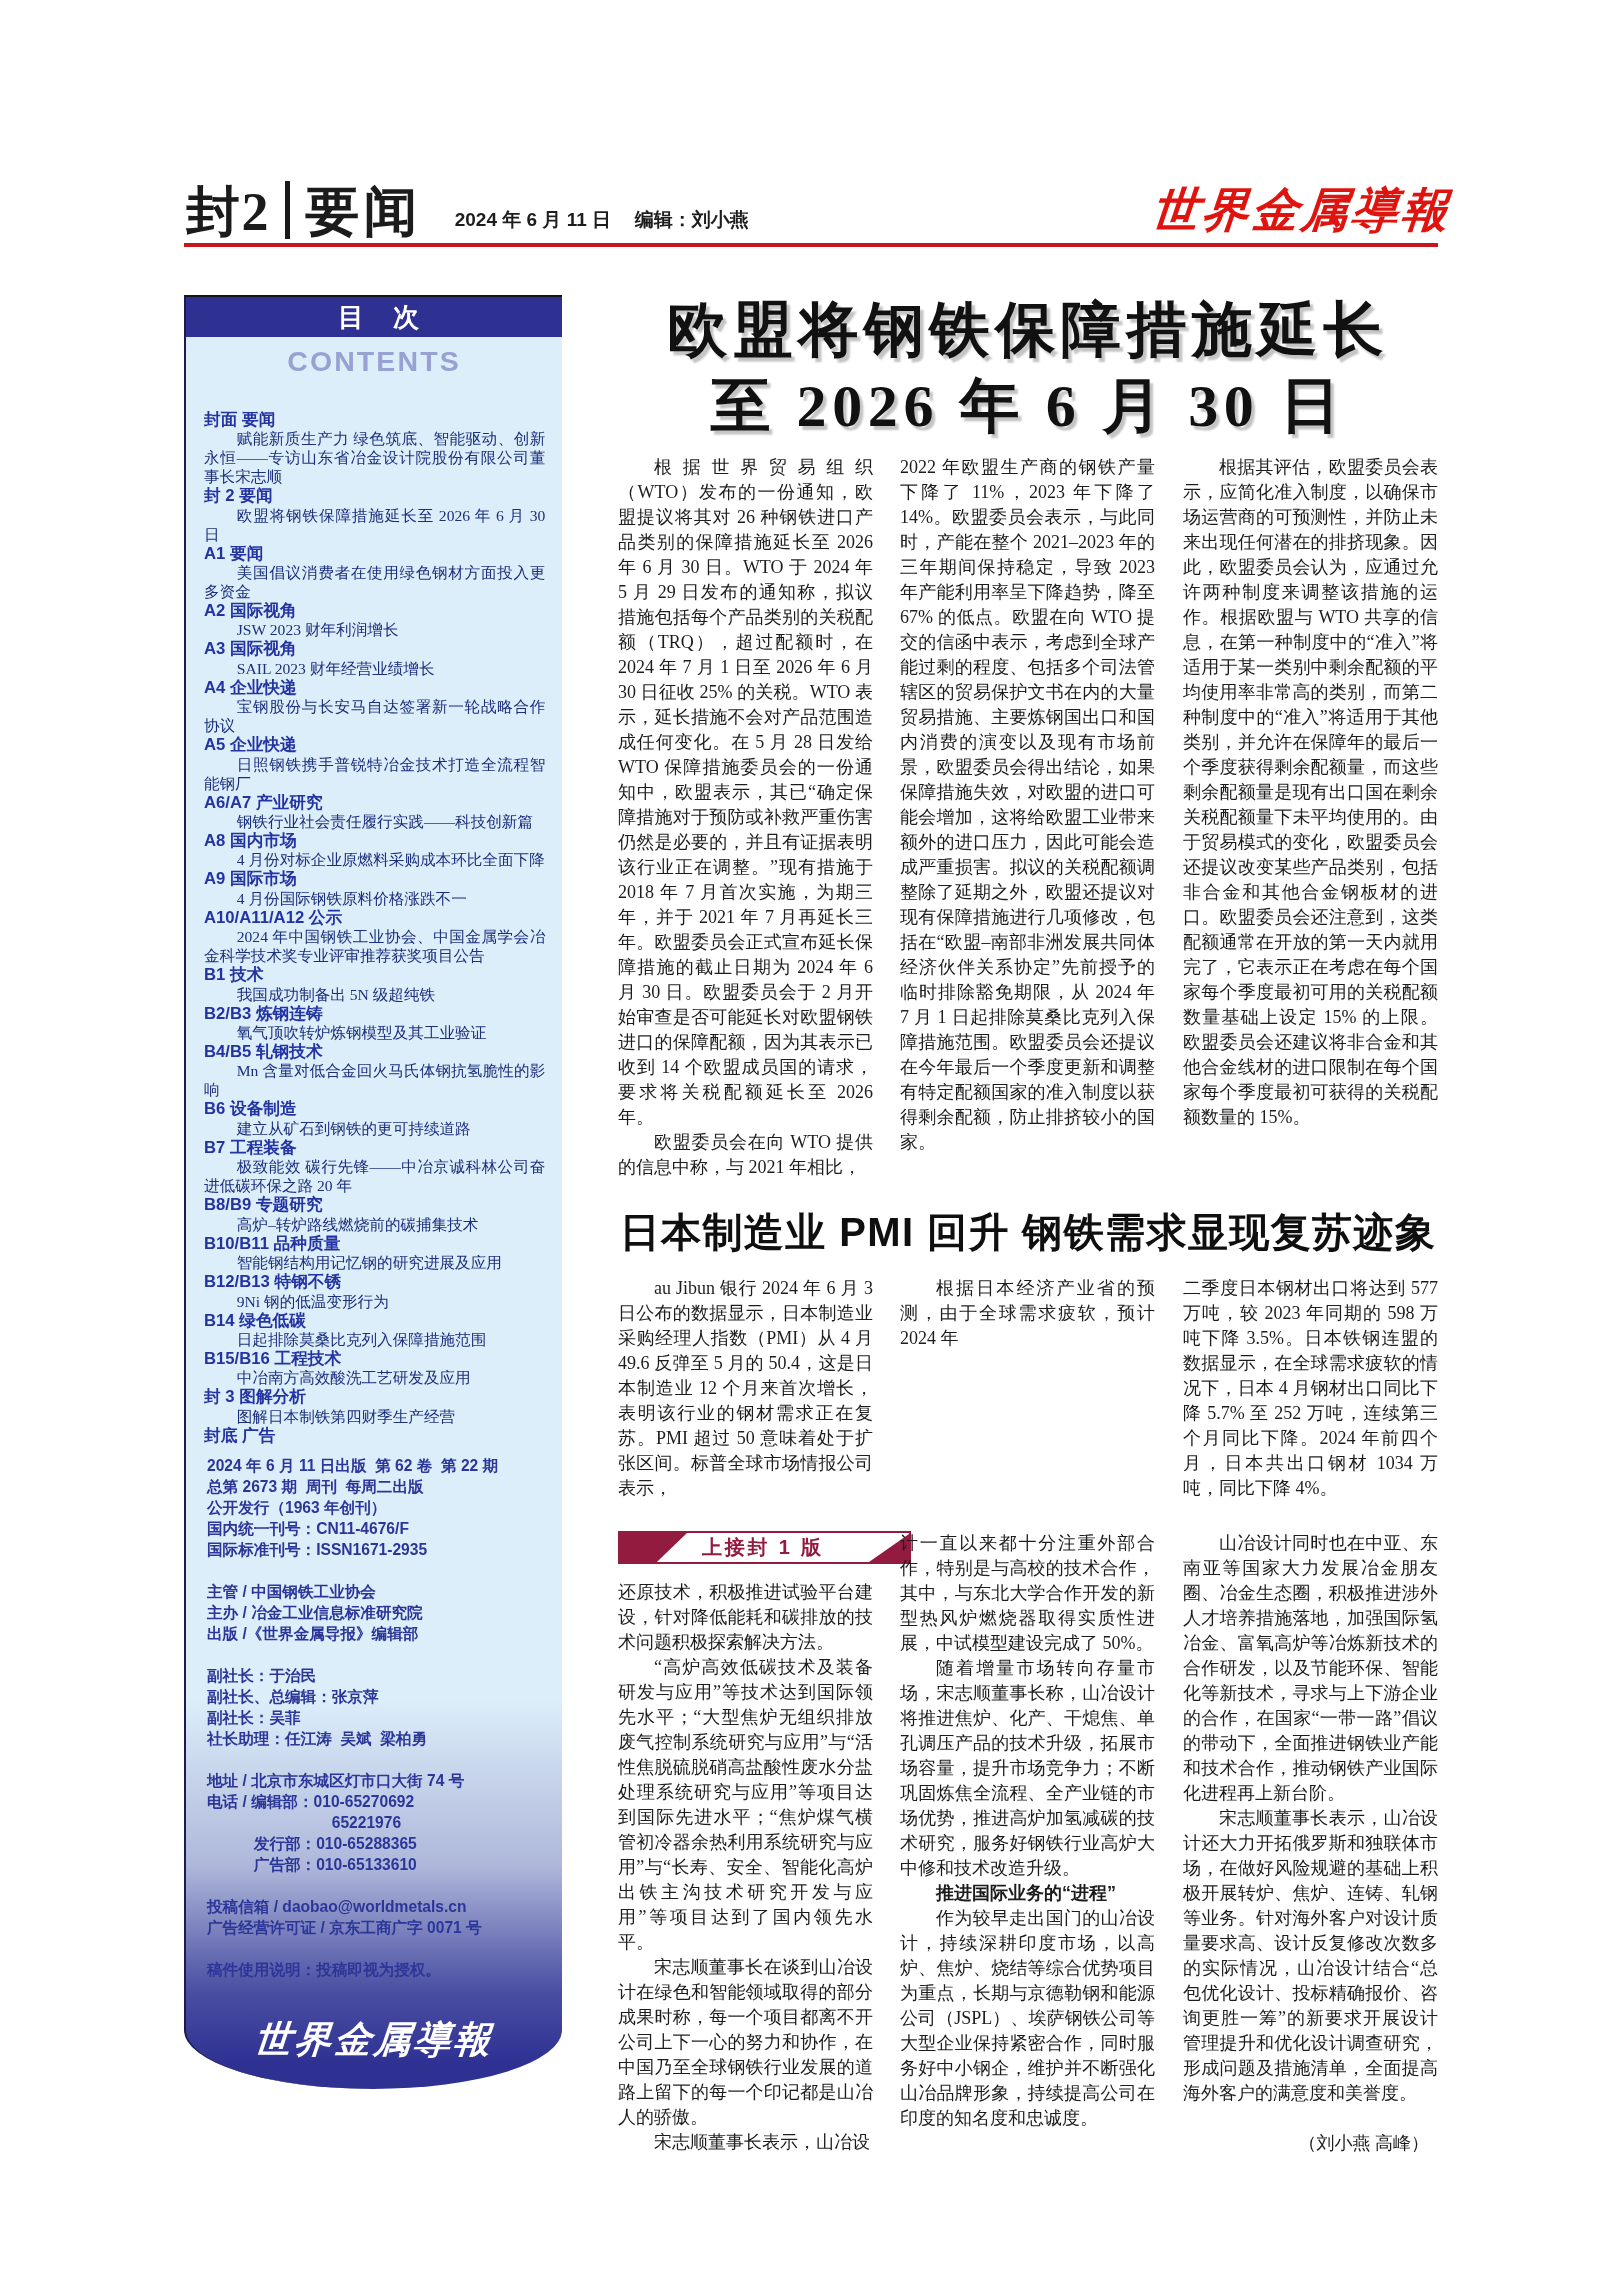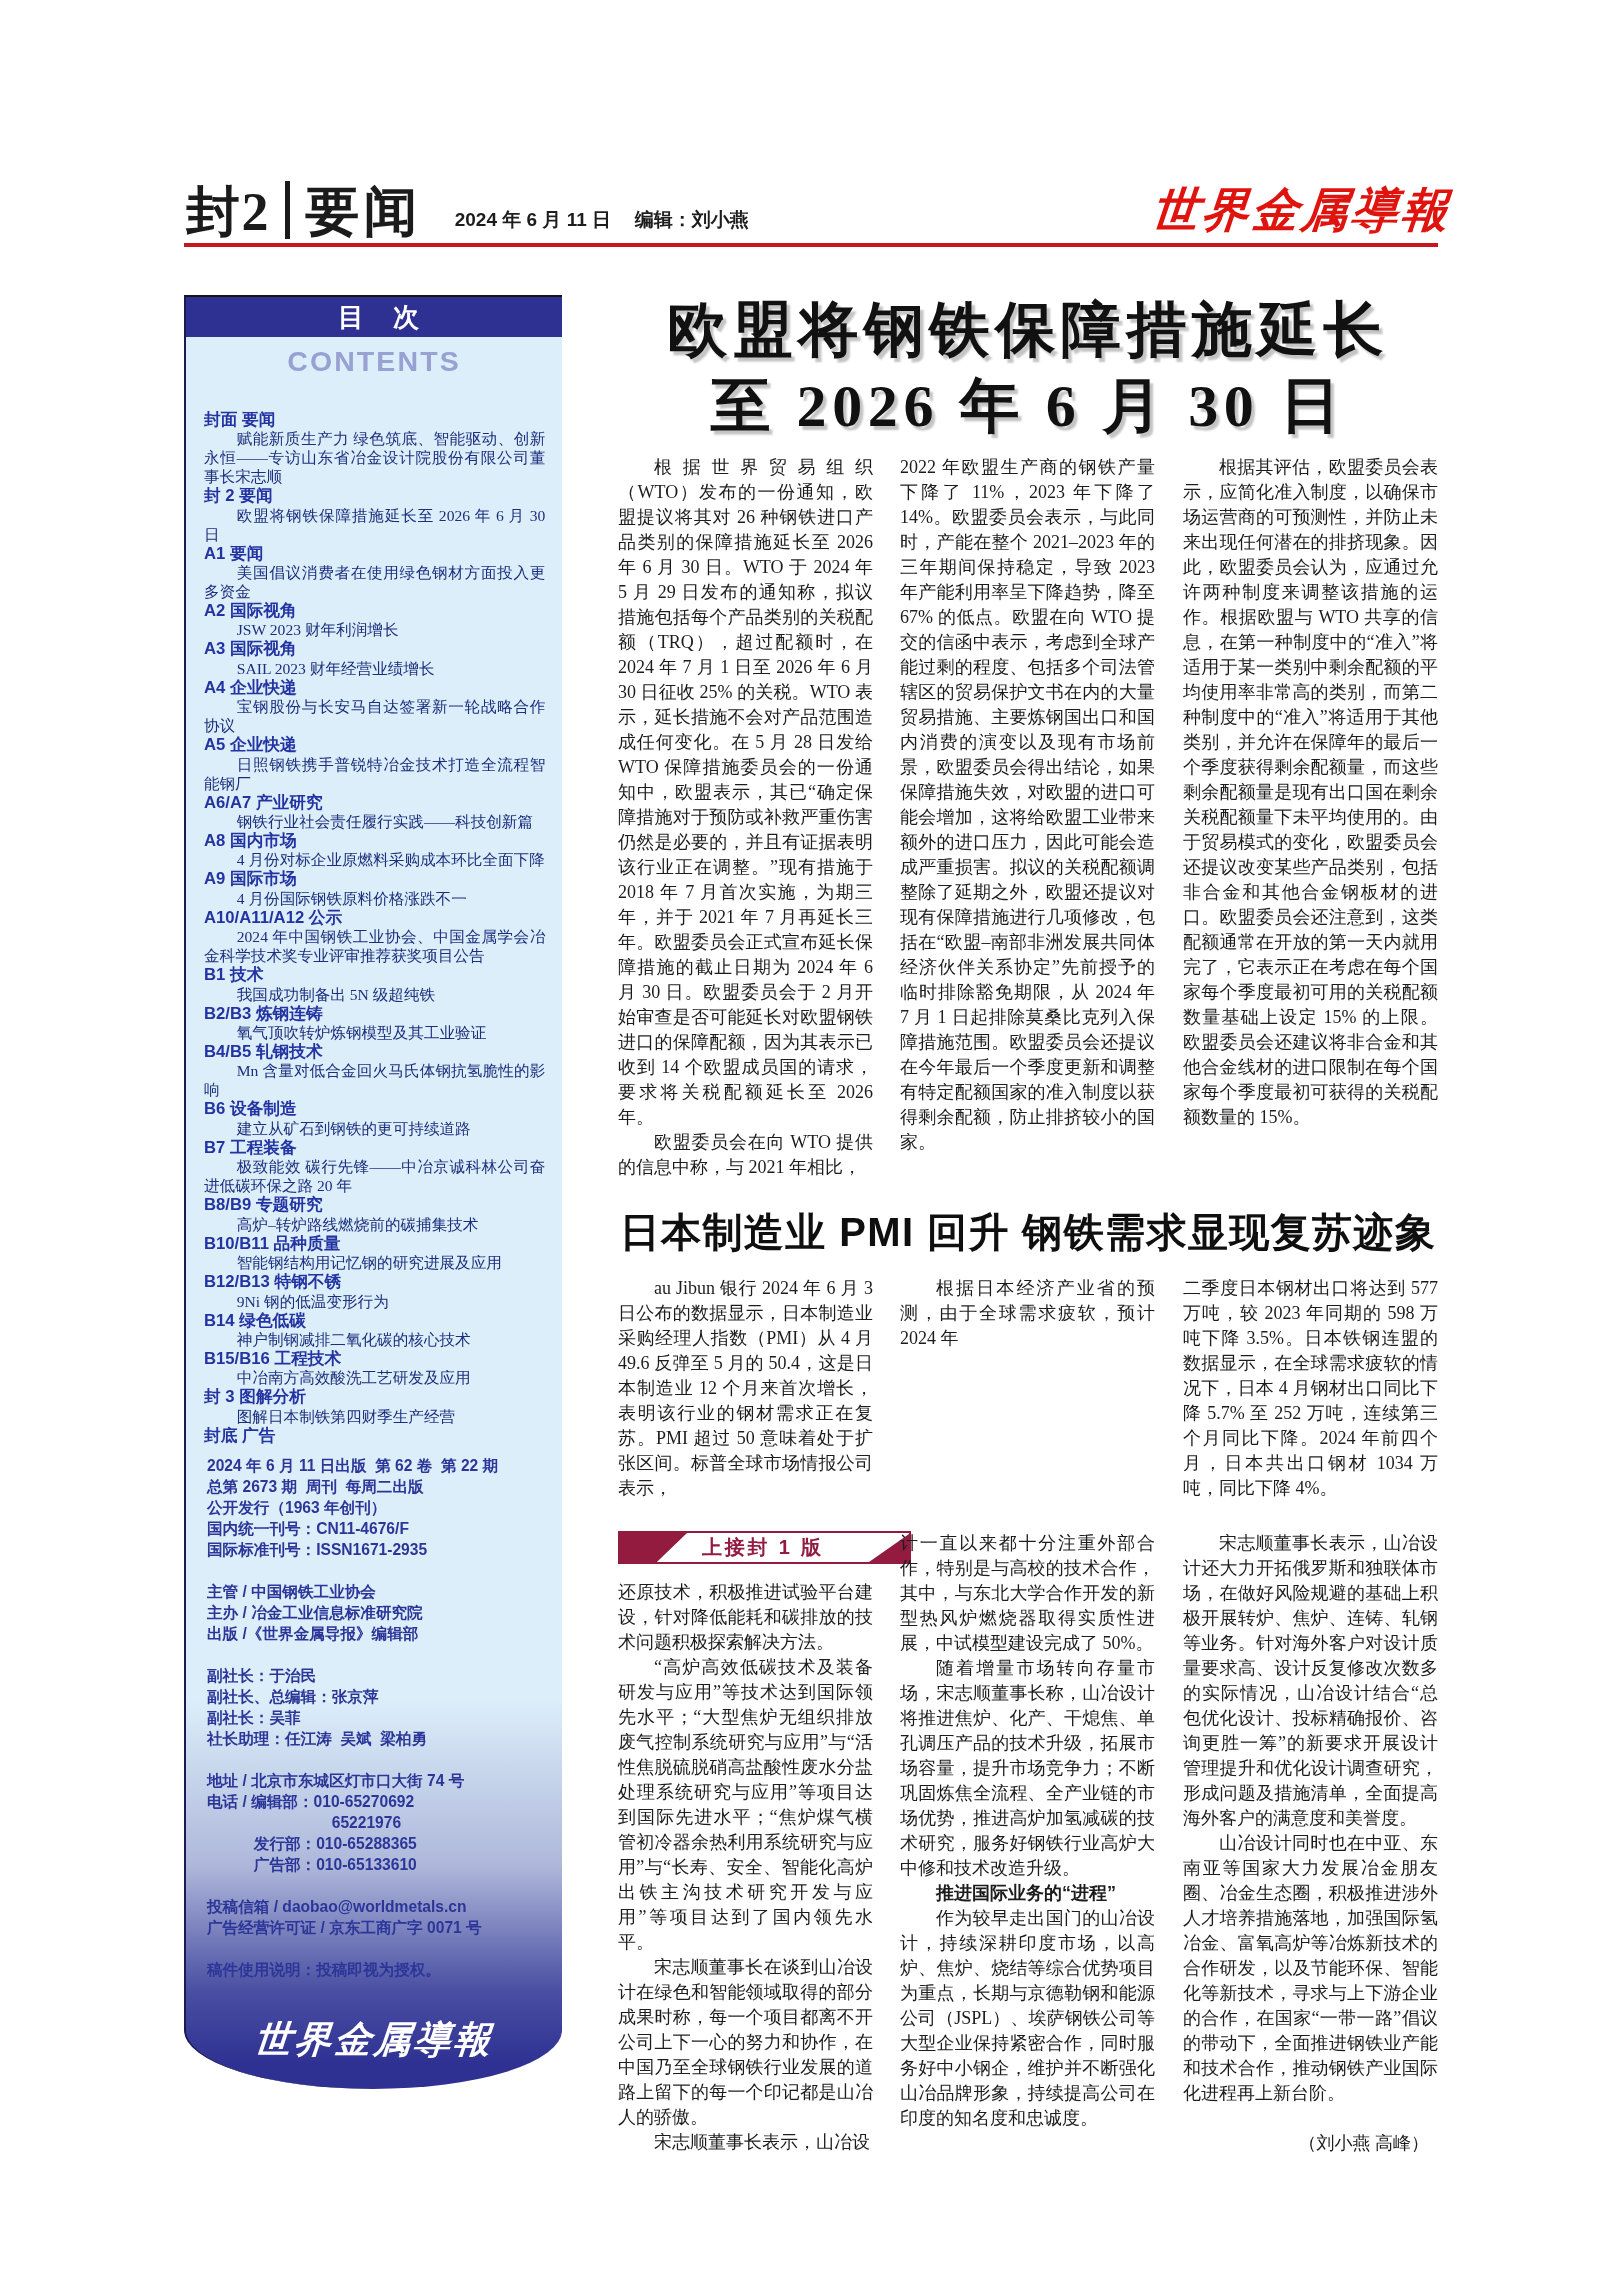--- a/index.html
+++ b/index.html
@@ -121,21 +121,21 @@
       <p class="toc-item">建立从矿石到钢铁的更可持续道路</p>
       <div class="toc-label">B7 工程装备</div>
       <p class="toc-item">极致能效 碳行先锋——中冶京诚科林公司奋进低碳环保之路 20 年</p>
       <div class="toc-label">B8/B9 专题研究</div>
       <p class="toc-item">高炉–转炉路线燃烧前的碳捕集技术</p>
       <div class="toc-label">B10/B11 品种质量</div>
       <p class="toc-item">智能钢结构用记忆钢的研究进展及应用</p>
       <div class="toc-label">B12/B13 特钢不锈</div>
       <p class="toc-item">9Ni 钢的低温变形行为</p>
       <div class="toc-label">B14 绿色低碳</div>
-      <p class="toc-item">神户制钢减排二氧化碳的核心技术</p>
+      <p class="toc-item">日起排除莫桑比克列入保障措施范围</p>
       <div class="toc-label">B15/B16 工程技术</div>
       <p class="toc-item">中冶南方高效酸洗工艺研发及应用</p>
       <div class="toc-label">封 3 图解分析</div>
       <p class="toc-item">图解日本制铁第四财季生产经营</p>
       <div class="toc-label">封底 广告</div>
     </div>
   <div class="pub">
       <div class="pub-line">2024 年 6 月 11 日出版  第 62 卷  第 22 期</div>
       <div class="pub-line">总第 2673 期  周刊  每周二出版</div>
       <div class="pub-line">公开发行（1963 年创刊）</div>
@@ -207,18 +207,18 @@
       <p class="para indent">宋志顺董事长在谈到山冶设计在绿色和智能领域取得的部分成果时称，每一个项目都离不开公司上下一心的努力和协作，在中国乃至全球钢铁行业发展的道路上留下的每一个印记都是山冶人的骄傲。</p>
       <p class="para indent">宋志顺董事长表示，山冶设</p>
     </div>
   <div class="body-col c2">
       <p class="para flush">计一直以来都十分注重外部合作，特别是与高校的技术合作，其中，与东北大学合作开发的新型热风炉燃烧器取得实质性进展，中试模型建设完成了 50%。</p>
       <p class="para indent">随着增量市场转向存量市场，宋志顺董事长称，山冶设计将推进焦炉、化产、干熄焦、单孔调压产品的技术升级，拓展市场容量，提升市场竞争力；不断巩固炼焦全流程、全产业链的市场优势，推进高炉加氢减碳的技术研究，服务好钢铁行业高炉大中修和技术改造升级。</p>
       <p class="para subhead">推进国际业务的“进程”</p>
       <p class="para indent">作为较早走出国门的山冶设计，持续深耕印度市场，以高炉、焦炉、烧结等综合优势项目为重点，长期与京德勒钢和能源公司（JSPL）、埃萨钢铁公司等大型企业保持紧密合作，同时服务好中小钢企，维护并不断强化山冶品牌形象，持续提高公司在印度的知名度和忠诚度。</p>
     </div>
   <div class="body-col c3">
+      <p class="para indent">山冶设计同时也在中亚、东南亚等国家大力发展冶金朋友圈、冶金生态圈，积极推进涉外人才培养措施落地，加强国际氢冶金、富氧高炉等冶炼新技术的合作研发，以及节能环保、智能化等新技术，寻求与上下游企业的合作，在国家“一带一路”倡议的带动下，全面推进钢铁业产能和技术合作，推动钢铁产业国际化进程再上新台阶。</p>
       <p class="para indent">宋志顺董事长表示，山冶设计还大力开拓俄罗斯和独联体市场，在做好风险规避的基础上积极开展转炉、焦炉、连铸、轧钢等业务。针对海外客户对设计质量要求高、设计反复修改次数多的实际情况，山冶设计结合“总包优化设计、投标精确报价、咨询更胜一筹”的新要求开展设计管理提升和优化设计调查研究，形成问题及措施清单，全面提高海外客户的满意度和美誉度。</p>
-      <p class="para indent">山冶设计同时也在中亚、东南亚等国家大力发展冶金朋友圈、冶金生态圈，积极推进涉外人才培养措施落地，加强国际氢冶金、富氧高炉等冶炼新技术的合作研发，以及节能环保、智能化等新技术，寻求与上下游企业的合作，在国家“一带一路”倡议的带动下，全面推进钢铁业产能和技术合作，推动钢铁产业国际化进程再上新台阶。</p>
       <p class="para byline">（刘小燕 高峰）</p>
     </div>
 </div>
 
 
 </body></html>

